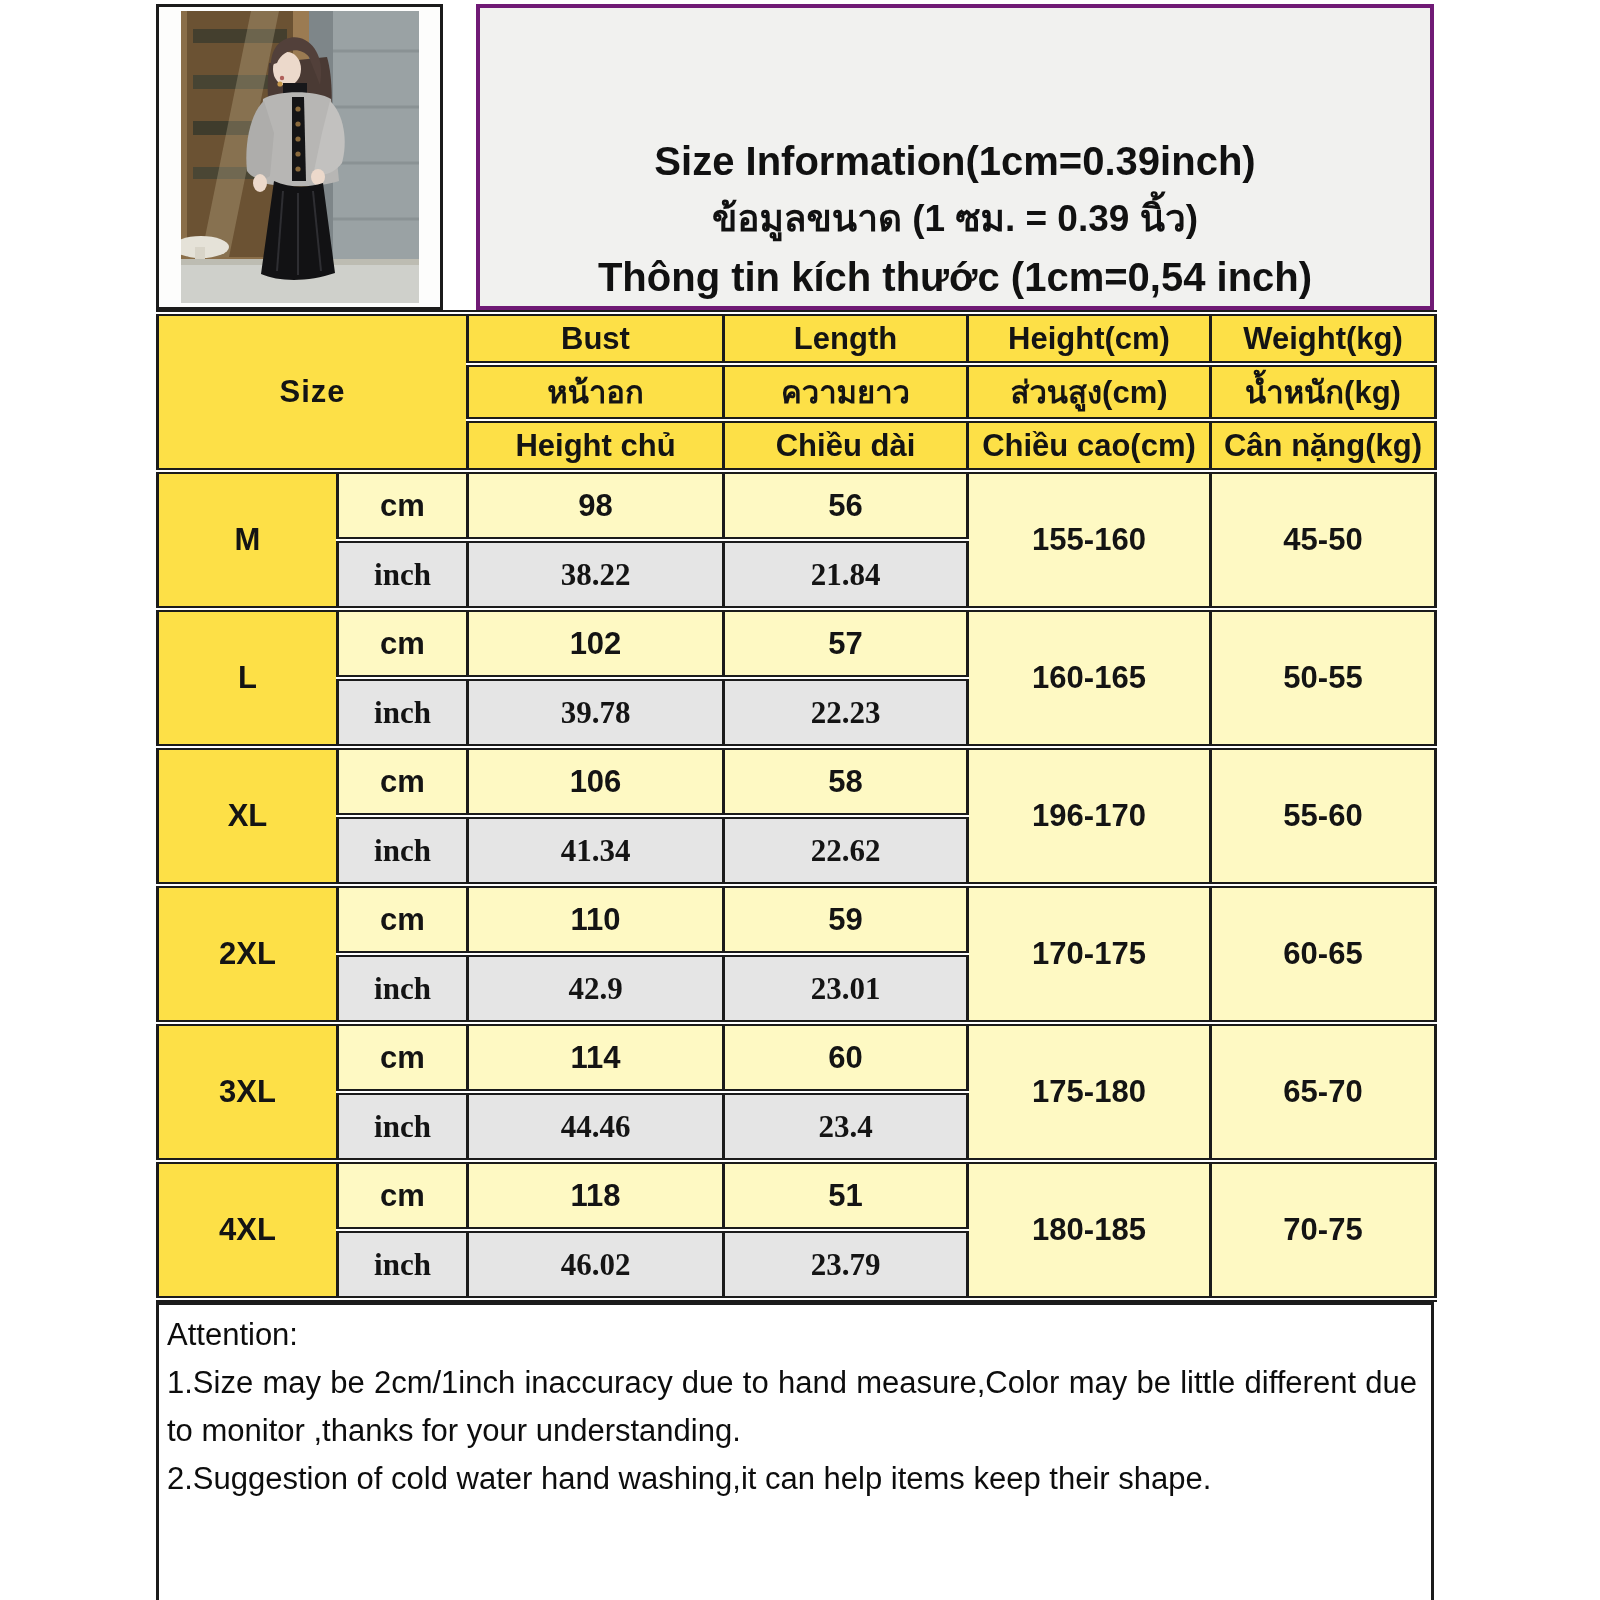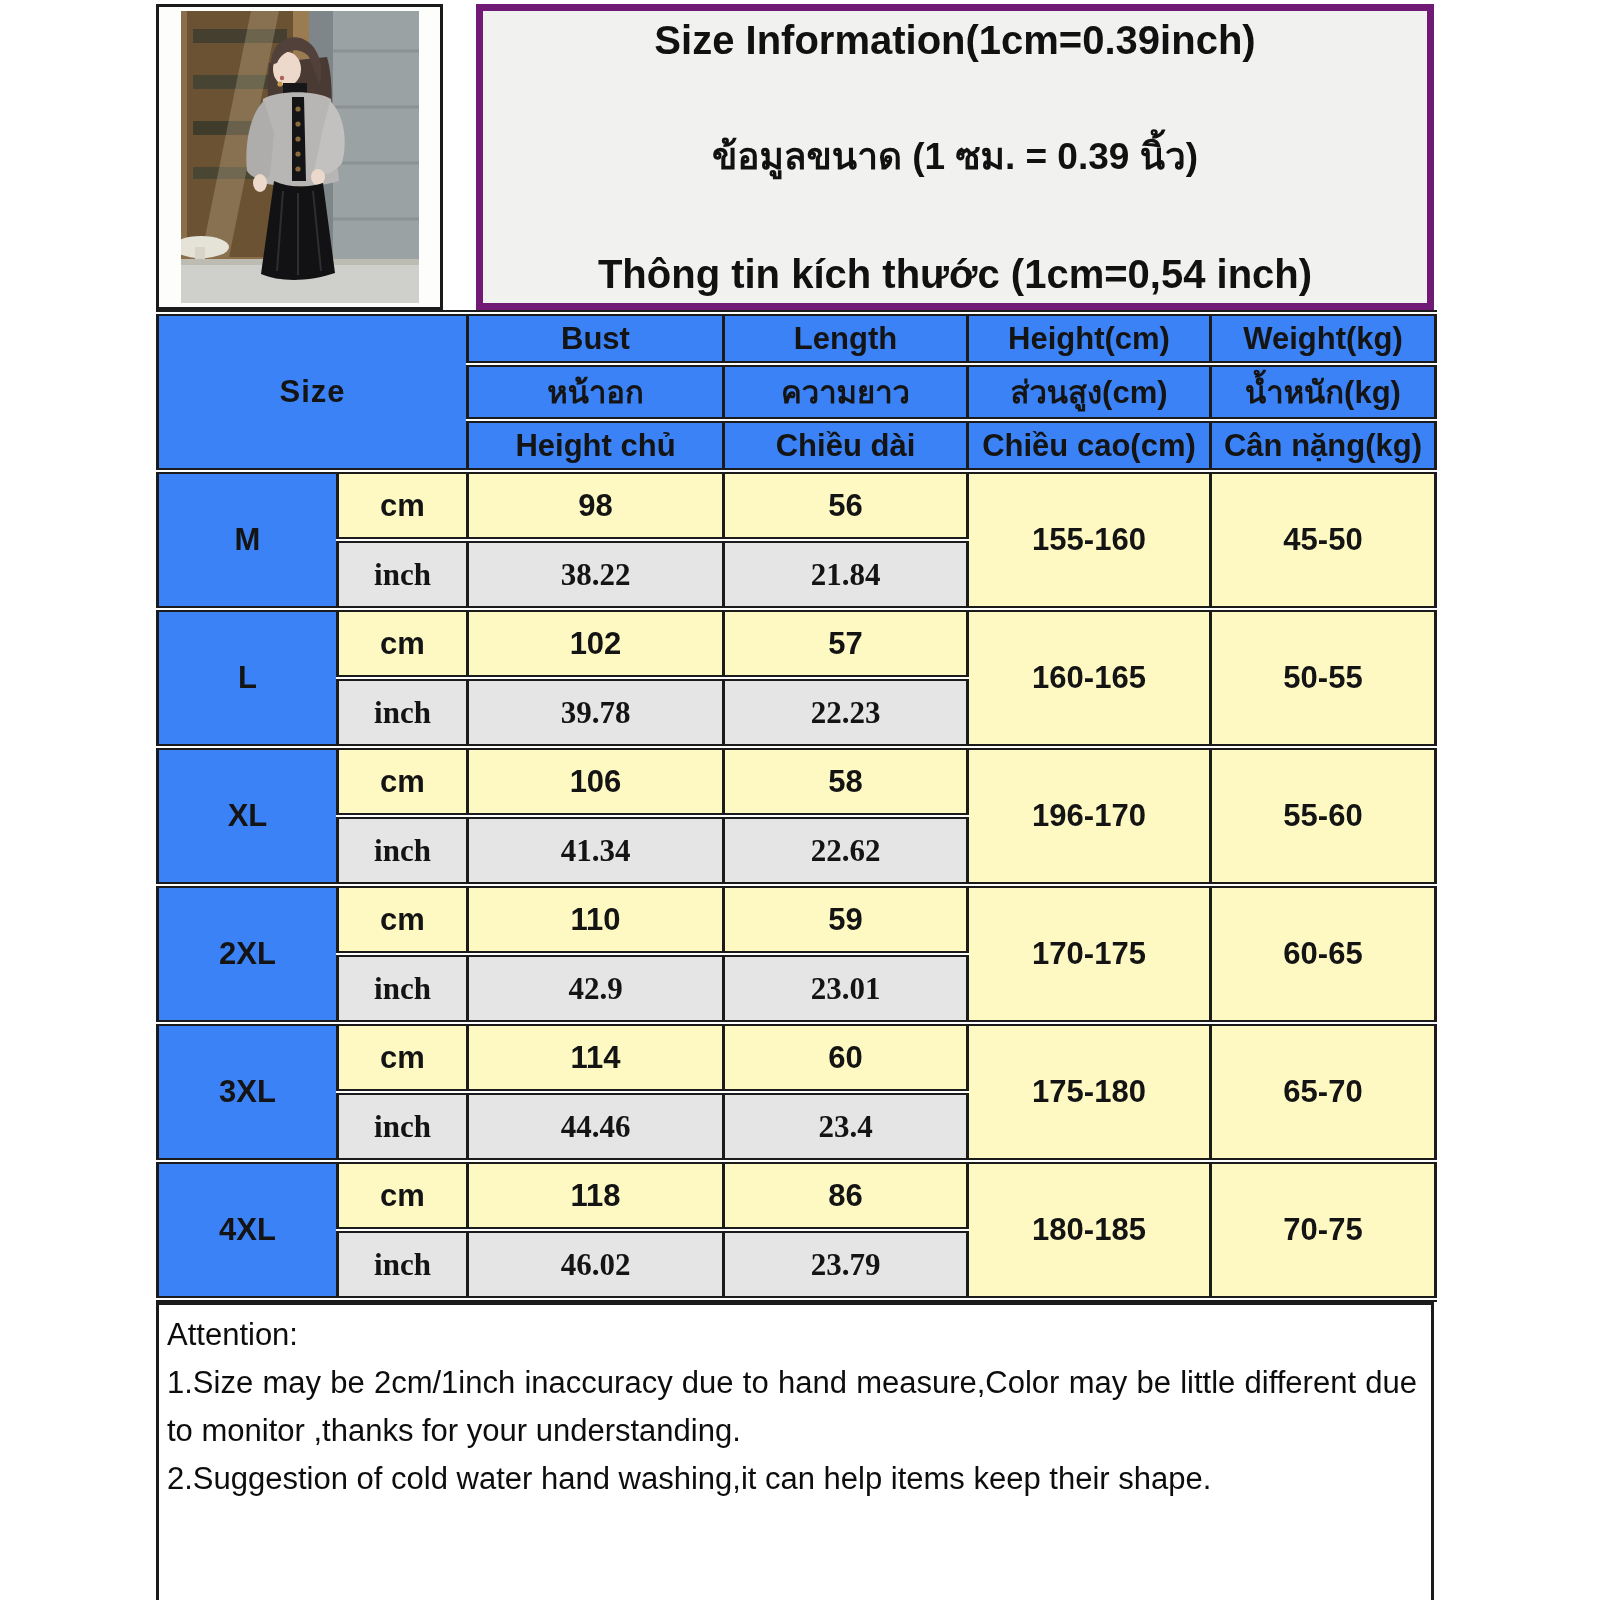--- a/index.html
+++ b/index.html
@@ -11,37 +11,37 @@
   .content { position:absolute; left:156px; top:4px; width:1278px; }
 
   
   .banner { display:flex; height:306px; }
   .photo-cell {
     width:287px; box-sizing:border-box; background:#fdfdfc;
     border:3px solid #1b1b1b; display:flex; align-items:center; justify-content:center;
   }
   .banner-gap { width:33px; background:#ffffff; }
   .title-cell {
-    flex:1; box-sizing:border-box; background:#f1f1ef; border:7px solid #701a75;
-    display:flex; flex-direction:column; justify-content:space-between; align-items:center;
+    flex:1; box-sizing:border-box; background:#f1f1ef; border:4px solid #701a75;
+    display:flex; flex-direction:column; justify-content:flex-end; align-items:center;
   }
   .title-line   { font-weight:bold; font-size:40px; line-height:58px; white-space:nowrap; }
   .title-line.th{ font-size:37px; }
 
   
   table.size-table { border-collapse:collapse; table-layout:fixed; width:1278px; }
   table.size-table td {
     border-left:3px solid #1b1b1b; border-right:3px solid #1b1b1b;
     border-top:6px double #1b1b1b; border-bottom:6px double #1b1b1b;
     text-align:center; vertical-align:middle; padding:0;
     font-weight:bold; font-size:31px; color:#141414; overflow:hidden;
   }
   tr.hdr    { height:51px; }
   tr.body-r { height:69px; }
-  .bg-hd { background:#3b82f6; }
+  .bg-hd { background:#fde047; }
   .bg-lt { background:#fef9c3; }
   .bg-wh { background:#e5e5e5;font-family:Liberation Serif, serif; }
   td.size-hd  { font-size:54px; letter-spacing:1px; }
   td.size-lbl { font-size:33px; }
   td.hdr-th   { font-size:29px; }
 
   
   .attention {
     box-sizing:border-box; width:1278px; height:303px; background:#ffffff;
     border:3px solid #1b1b1b; padding:6px 14px 0 8px;
@@ -211,21 +211,21 @@
         <tr class="body-r">
           <td class="bg-wh">inch</td>
           <td class="bg-wh">44.46</td>
           <td class="bg-wh">23.4</td>
         </tr>
 
         <tr class="body-r">
           <td rowspan="2" class="bg-hd size-lbl">4XL</td>
           <td class="bg-lt">cm</td>
           <td class="bg-lt">118</td>
-          <td class="bg-lt">86</td>
+          <td class="bg-lt">51</td>
           <td rowspan="2" class="bg-lt">180-185</td>
           <td rowspan="2" class="bg-lt">70-75</td>
         </tr>
         <tr class="body-r">
           <td class="bg-wh">inch</td>
           <td class="bg-wh">46.02</td>
           <td class="bg-wh">23.79</td>
         </tr>
       </tbody>
     </table>

